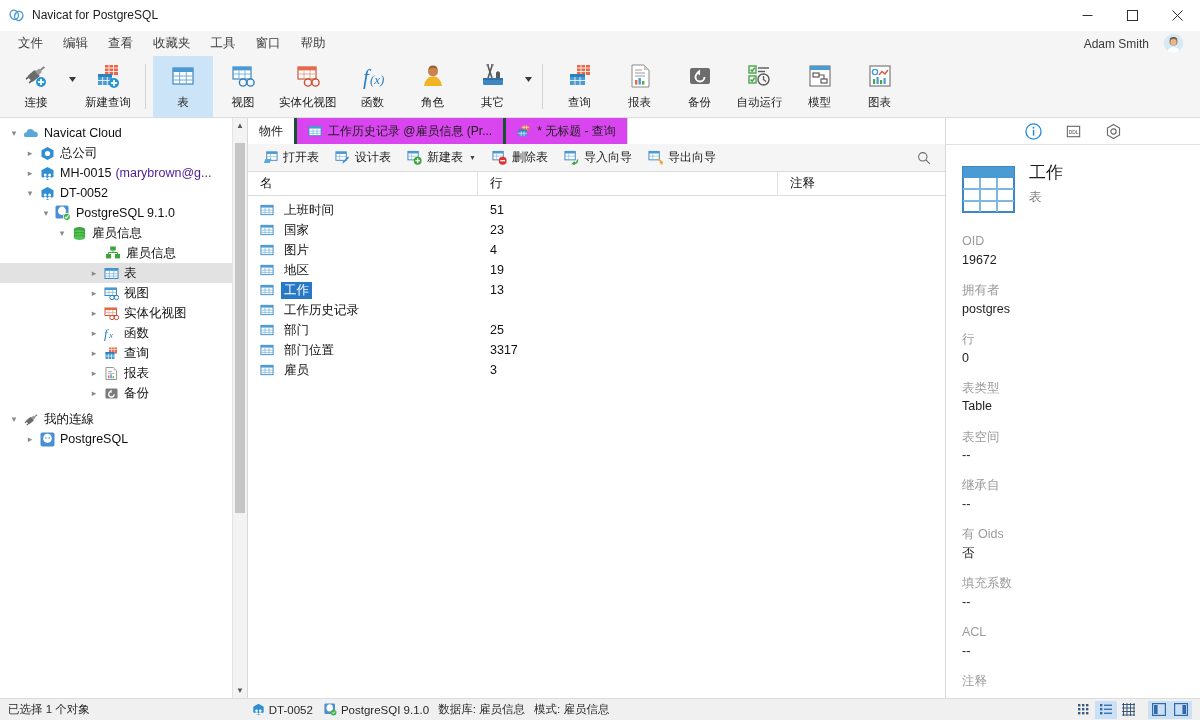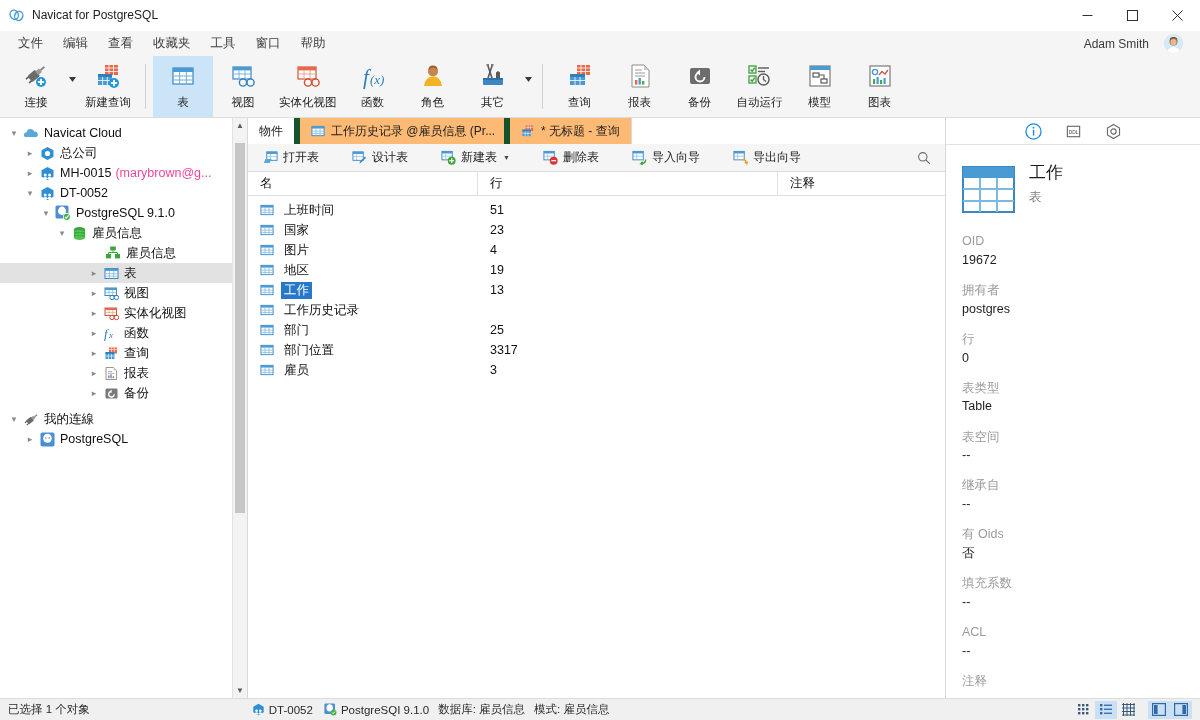--- a/index.html
+++ b/index.html
@@ -73,48 +73,48 @@
     height: 20px; display: flex; align-items: center; white-space: nowrap;
     font-size: 12.5px; color: #101010; padding-right: 4px;
   }
   .tnode.selected { background: #e2e2e2; }
   .twist {
     width: 16px; flex: 0 0 16px; display: flex; align-items: center; justify-content: center;
     color: #8a8a8a; font-size: 9px;
   }
   .tico { width: 18px; flex: 0 0 18px; display: flex; align-items: center; justify-content: center; margin-right: 4px; }
   .tlbl { }
-  .tsub { color: #ec4899; margin-left: 4px; }
+  .tsub { color: #4c1d95; margin-left: 4px; }
   .sb-scroll {
     position: absolute; right: 0; top: 0; bottom: 0; width: 15px; background: #f3f3f3;
     border-left: 1px solid #e3e3e3;
   }
   .sb-arrow {
     height: 15px; display: flex; align-items: center; justify-content: center;
     font-size: 8px; color: #5a5a5a; background: #f3f3f3;
   }
   .sb-arrow.bottom { position: absolute; bottom: 0; left: 0; right: 0; }
   .sb-thumb { position: absolute; left: 2px; right: 2px; top: 25px; height: 370px; background: #c6c6c6; }
 
   
   .center { flex: 1 1 auto; display: flex; flex-direction: column; min-width: 0; background: #fff; }
 
   .tabbar { height: 26px; flex: 0 0 26px; background: #f0f0f0; display: flex; align-items: flex-end; }
   .tab {
     height: 26px; display: flex; align-items: center; padding: 0 11px; font-size: 12px;
     gap: 6px; max-width: 210px; white-space: nowrap; overflow: hidden; color: #1d1d1d;
   }
   .tab.active { background: #ffffff; }
-  .tab:not(.active) { background: #fdba74; border-left: 6px solid #14532d; }
+  .tab:not(.active) { background: #d946ef; border-left: 3px solid #14532d; }
   .tab .tab-ico { display: flex; flex: 0 0 auto; }
   .tabbar .tab-rest { flex: 1 1 auto; background: #ffffff; border-left: 1px solid #d9d9d9; height: 26px; }
 
   .objbar {
     height: 28px; flex: 0 0 28px; background: #f5f5f5; border-bottom: 1px solid #dcdcdc;
-    display: flex; align-items: center; padding-left: 8px; gap: 19px;
+    display: flex; align-items: center; padding-left: 8px; gap: 2px;
   }
   .ob-btn {
     display: flex; align-items: center; gap: 5px; padding: 3px 7px; font-size: 12px; color: #1d1d1d;
     white-space: nowrap;
   }
   .ob-caret { font-size: 7px; color: #444; margin-left: 1px; }
   .ob-search { margin-left: auto; padding-right: 14px; display: flex; align-items: center; }
 
   .listhdr { height: 24px; flex: 0 0 24px; display: flex; border-bottom: 1px solid #dcdcdc; background: #fff; }
   .lh-cell {

